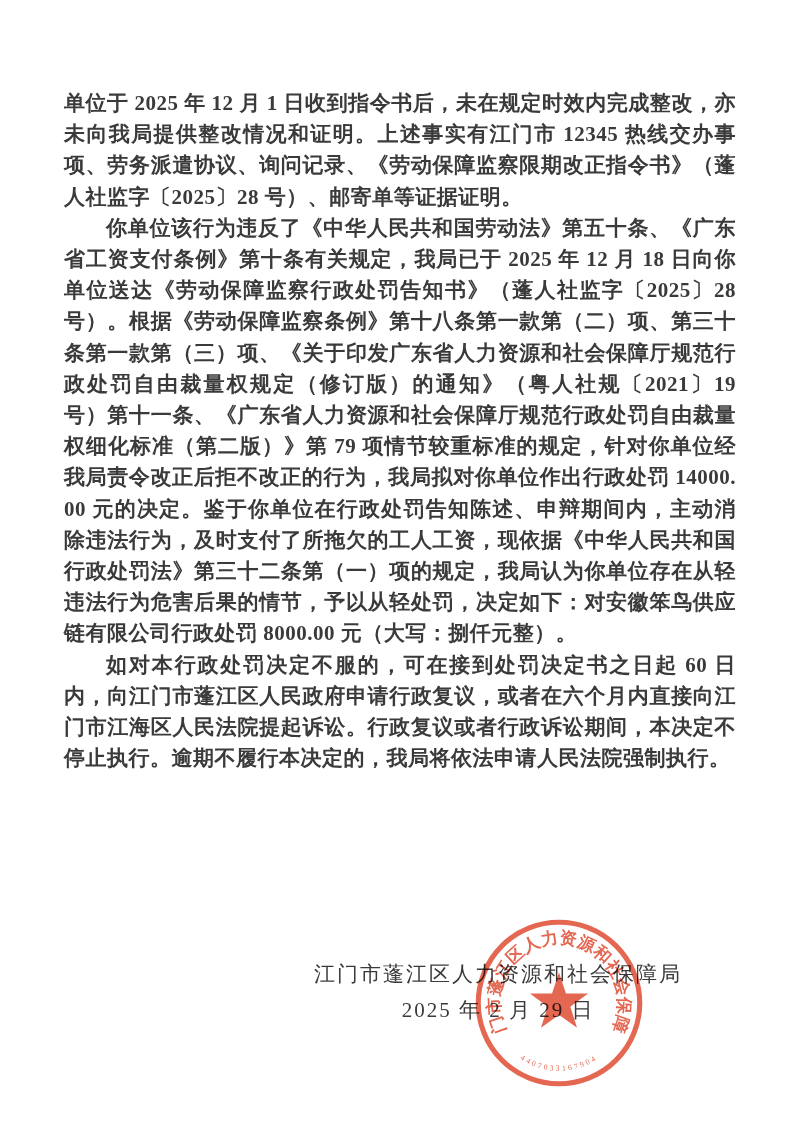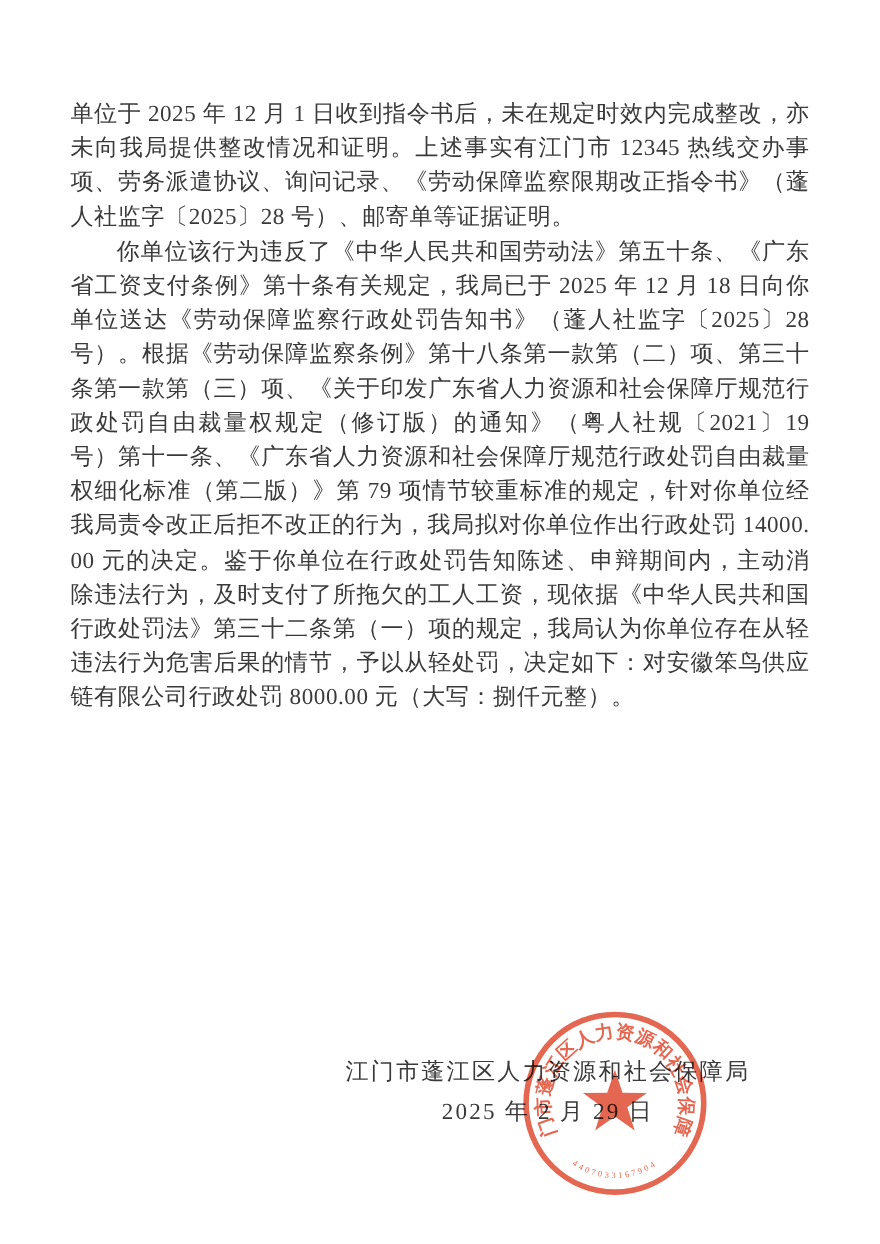--- a/index.html
+++ b/index.html
@@ -20,20 +20,21 @@
   .body-text {
     position: absolute;
     left: 64px;
     top: 88px;
     width: 672px;
     font-size: 21px;
     line-height: 31.2px;
     letter-spacing: 0.5px;
     text-align: justify;
     text-justify: inter-ideograph;
+    font-weight: bold;
   }
   .body-text p {
     margin: 0;
     word-break: break-all;
   }
   .body-text p.indent {
     text-indent: 2em;
   }
   .signature {
     position: absolute;
@@ -73,20 +74,21 @@
   }
 </style>
 </head>
 <body>
 
 <div class="page">
 
   <div class="body-text">
     <p>单位于 2025 年 12 月 1 日收到指令书后，未在规定时效内完成整改，亦未向我局提供整改情况和证明。上述事实有江门市 12345 热线交办事项、劳务派遣协议、询问记录、《劳动保障监察限期改正指令书》（蓬人社监字〔2025〕28 号）、邮寄单等证据证明。</p>
     <p class="indent">你单位该行为违反了《中华人民共和国劳动法》第五十条、《广东省工资支付条例》第十条有关规定，我局已于 2025 年 12 月 18 日向你单位送达《劳动保障监察行政处罚告知书》（蓬人社监字〔2025〕28 号）。根据《劳动保障监察条例》第十八条第一款第（二）项、第三十条第一款第（三）项、《关于印发广东省人力资源和社会保障厅规范行政处罚自由裁量权规定（修订版）的通知》（粤人社规〔2021〕19 号）第十一条、《广东省人力资源和社会保障厅规范行政处罚自由裁量权细化标准（第二版）》第 79 项情节较重标准的规定，针对你单位经我局责令改正后拒不改正的行为，我局拟对你单位作出行政处罚 14000.00 元的决定。鉴于你单位在行政处罚告知陈述、申辩期间内，主动消除违法行为，及时支付了所拖欠的工人工资，现依据《中华人民共和国行政处罚法》第三十二条第（一）项的规定，我局认为你单位存在从轻违法行为危害后果的情节，予以从轻处罚，决定如下：对安徽笨鸟供应链有限公司行政处罚 8000.00 元（大写：捌仟元整）。</p>
+    <p class="indent">如对本行政处罚决定不服的，可在接到处罚决定书之日起 60 日内，向江门市蓬江区人民政府申请行政复议，或者在六个月内直接向江门市江海区人民法院提起诉讼。行政复议或者行政诉讼期间，本决定不停止执行。逾期不履行本决定的，我局将依法申请人民法院强制执行。</p>
   </div>
 
   <div class="signature">
     <div>江门市蓬江区人力资源和社会保障局</div>
     <div>2025 年 2 月 29 日</div>
   </div>
 
   <svg class="seal" viewBox="0 0 200 200" xmlns="http://www.w3.org/2000/svg">
     <defs>
       <path id="sealTopArc" d="M 42.7 140.2 A 70 70 0 1 1 157.3 140.2" fill="none"></path>

